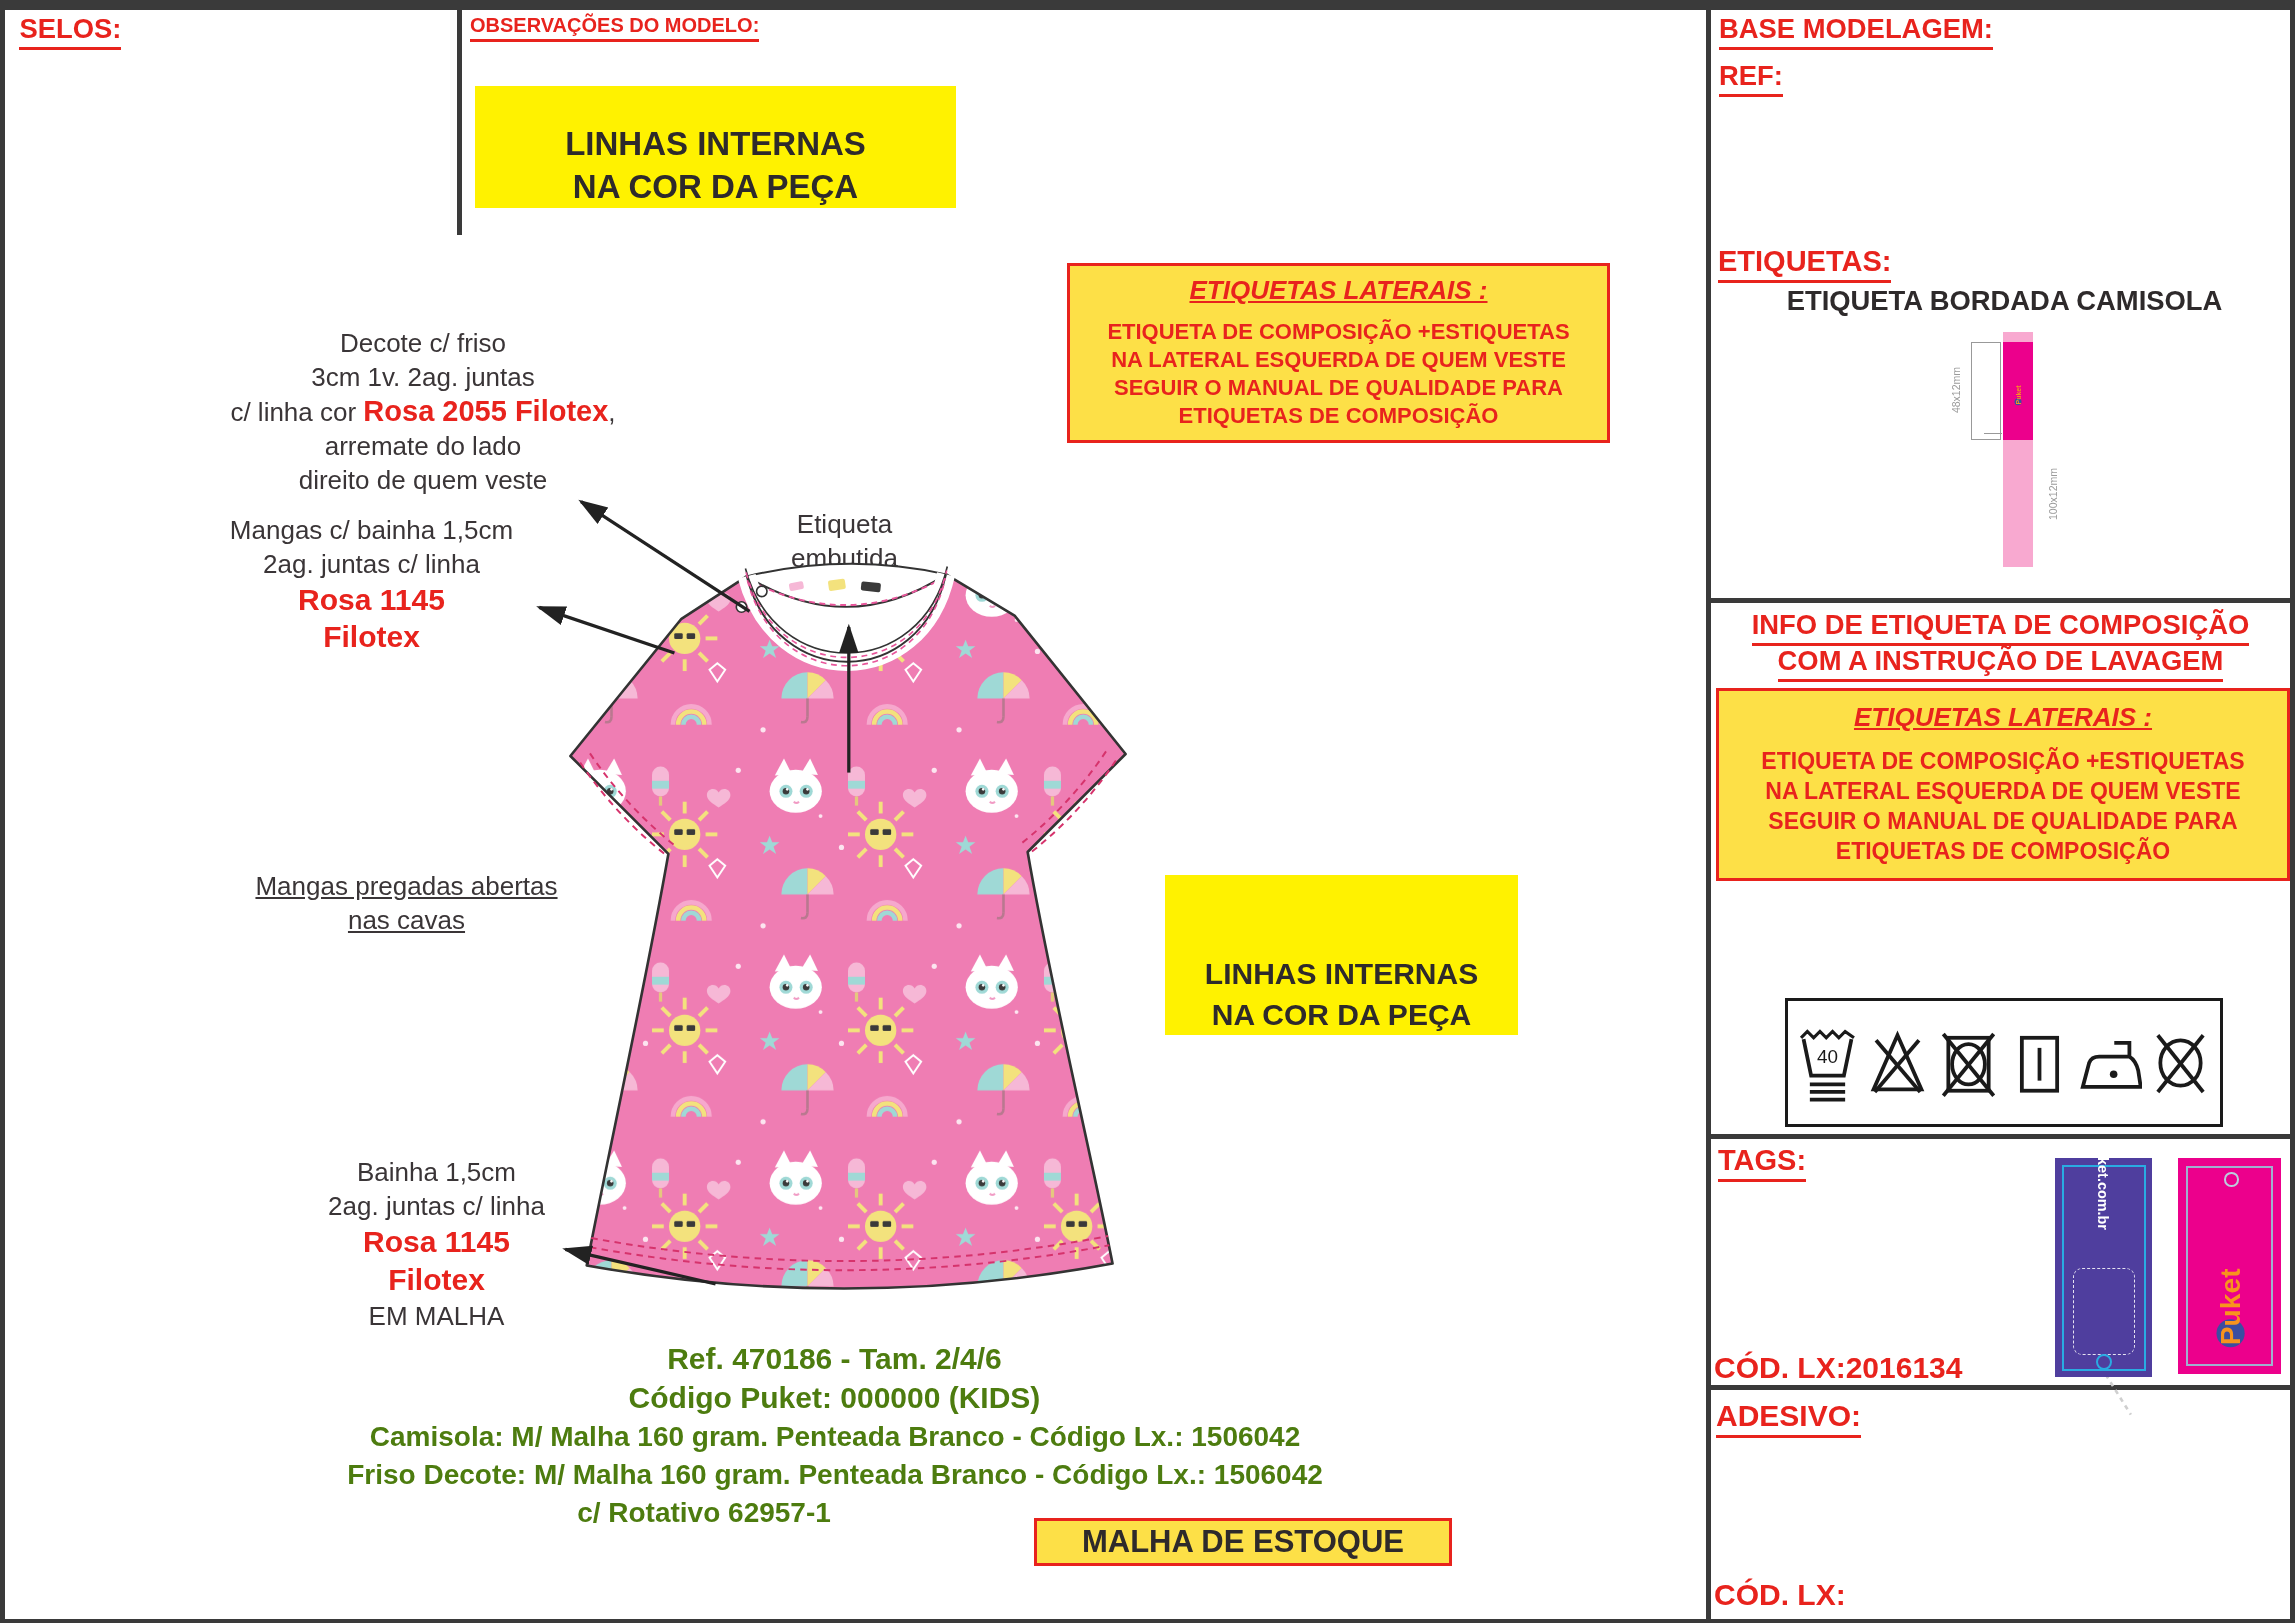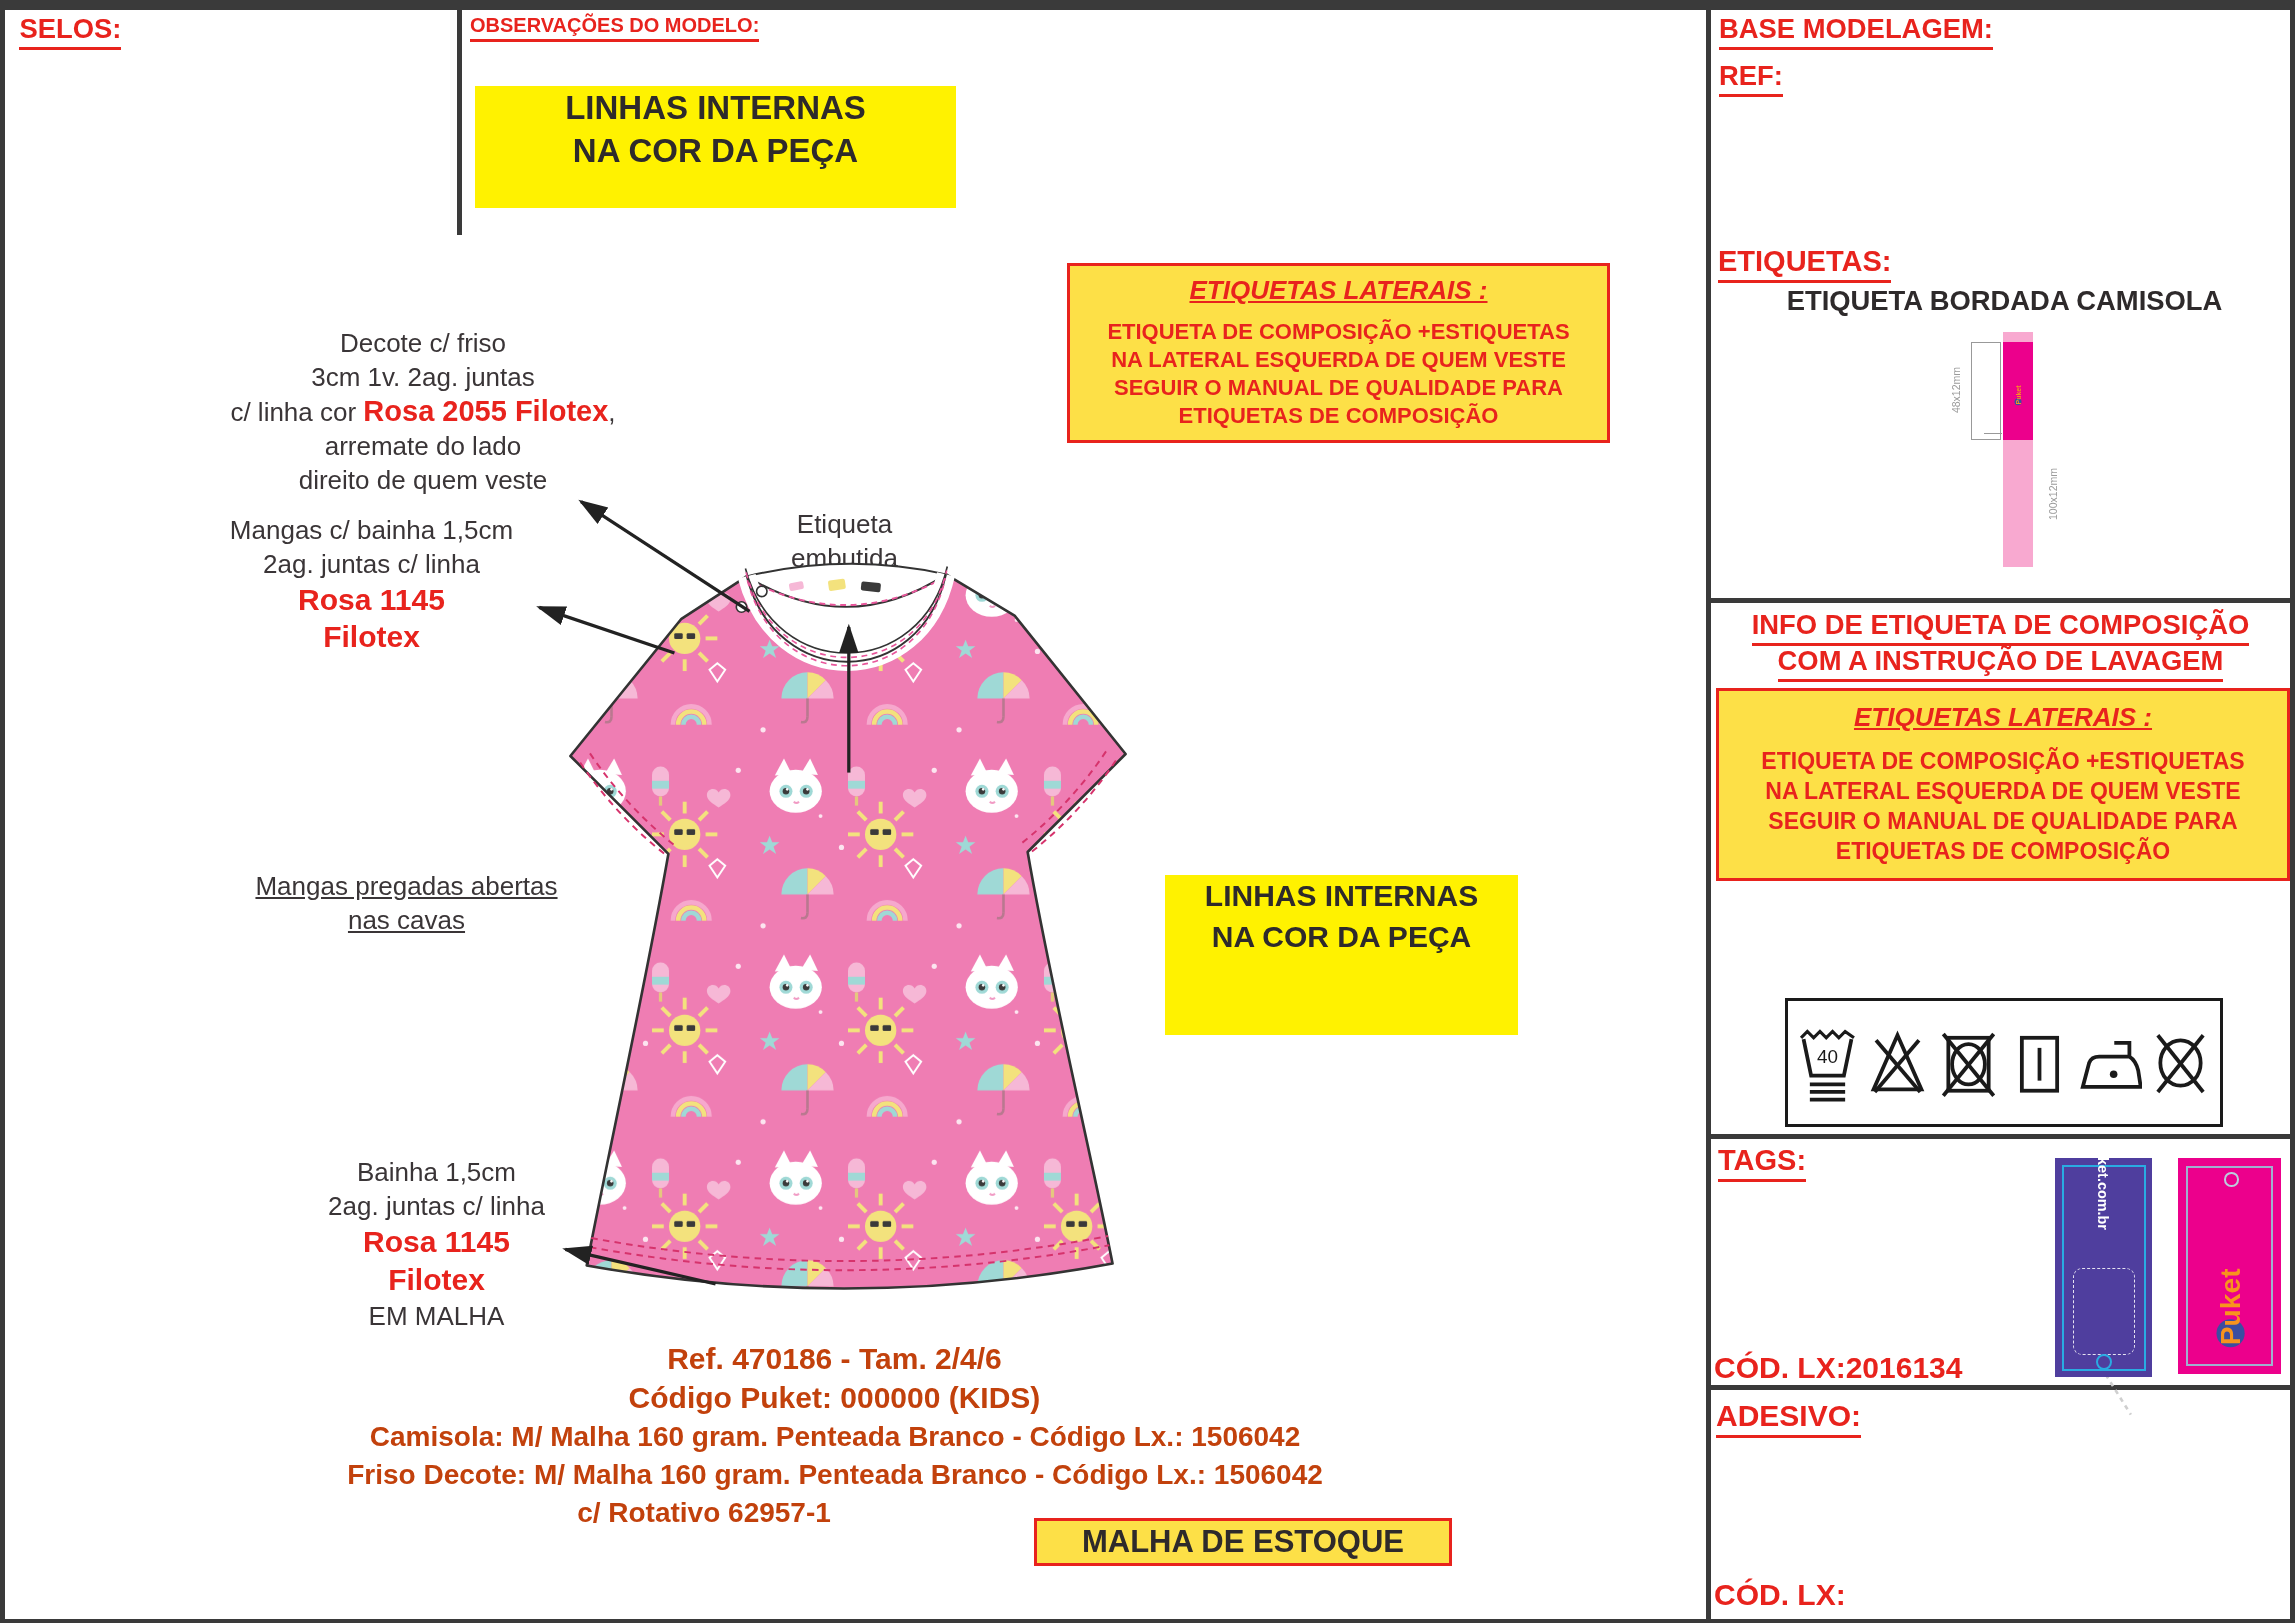--- a/index.html
+++ b/index.html
@@ -3,27 +3,27 @@
 <meta charset="utf-8">
 <style>
   html,body{margin:0;padding:0;background:#fff;}
   .sheet{position:relative;width:2295px;height:1624px;background:#fff;font-family:"Liberation Sans",sans-serif;overflow:hidden;box-sizing:border-box;border:5.2px solid #3a3a3a;}
   .abs{position:absolute;}
   .vline{position:absolute;background:#3a3a3a;width:5.2px;}
   .hline{position:absolute;background:#3a3a3a;height:5.2px;}
   .redhead{color:#e8231d;font-weight:bold;font-size:27.4px;}
   .redhead .u{border-bottom:3.3px solid #e8231d;padding-bottom:2px;display:inline-block;}
   .center{text-align:center;}
-  .note-box{background:#fff200;color:#2e2a2b;font-weight:bold;display:flex;flex-direction:column;justify-content:flex-start;text-align:center;}
+  .note-box{background:#fff200;color:#2e2a2b;font-weight:bold;display:flex;flex-direction:column;justify-content:flex-end;text-align:center;}
   .lat-box{background:#fde047;border:3.9px solid #e8231d;text-align:center;box-sizing:border-box;}
   .lat-title{color:#e8231d;font-weight:bold;font-style:italic;text-decoration:underline;}
   .lat-line{color:#e8231d;font-weight:bold;}
   .ann{color:#3a3537;font-size:26px;line-height:34px;text-align:center;}
   .red-b{color:#e8231d;font-weight:bold;}
-  .footer-line{color:#c2410c;font-weight:bold;font-size:28px;white-space:nowrap;}
+  .footer-line{color:#4d7c0f;font-weight:bold;font-size:28px;white-space:nowrap;}
   .care-box{position:absolute;border:3.3px solid #1a1a1a;background:#fff;display:flex;align-items:center;justify-content:space-evenly;box-sizing:border-box;}
   .tagP{position:absolute;background:#4f3e9e;}
   .tagP .inner{position:absolute;left:6.5px;top:6.5px;right:6.5px;bottom:6.5px;border:2px solid #29abe2;}
   .tagM{position:absolute;background:#ec008c;}
   .tagM .inner{position:absolute;left:7.8px;top:7.8px;right:7.8px;bottom:7.8px;border:2px solid #9fb0cf;}
   .rot90cw{transform:rotate(90deg);transform-origin:center;}
   .rot90ccw{transform:rotate(-90deg);transform-origin:center;}
   .dimtxt{color:#9a9a9a;font-size:10.5px;white-space:nowrap;}
 </style>
 </head>

